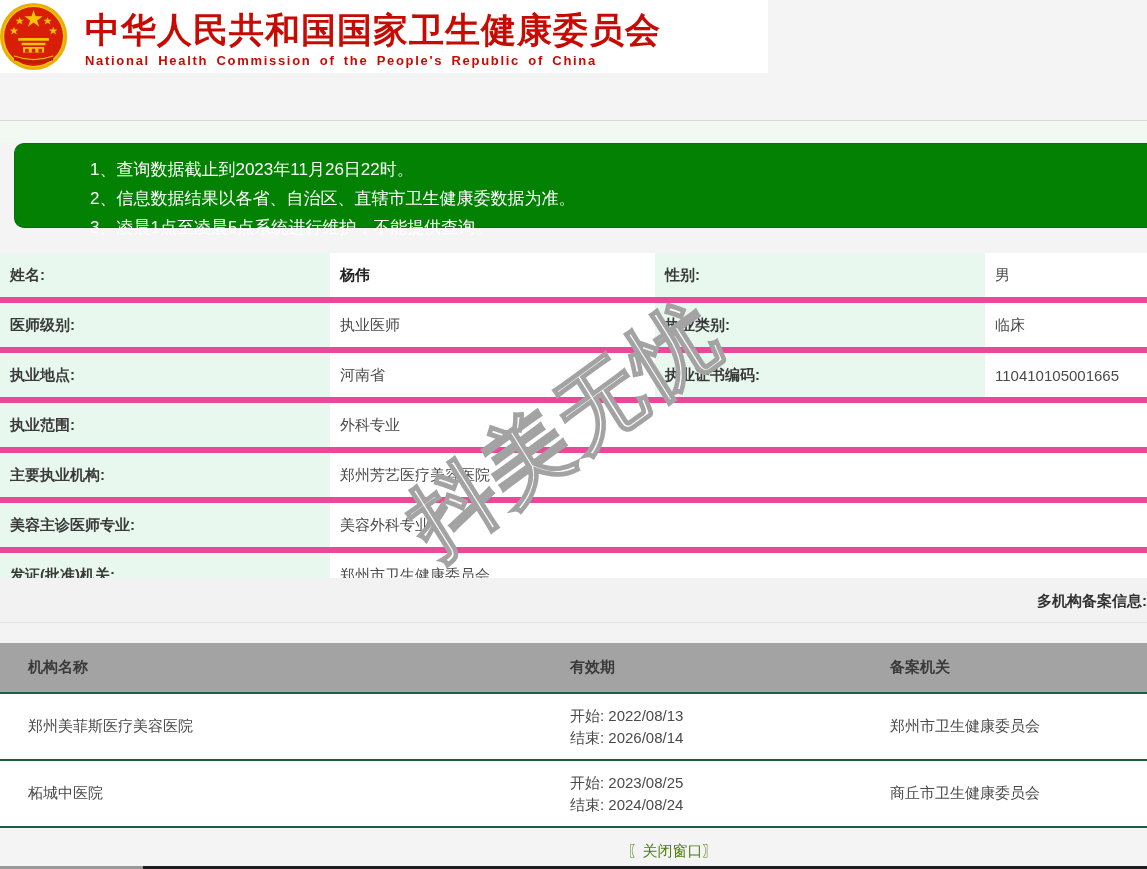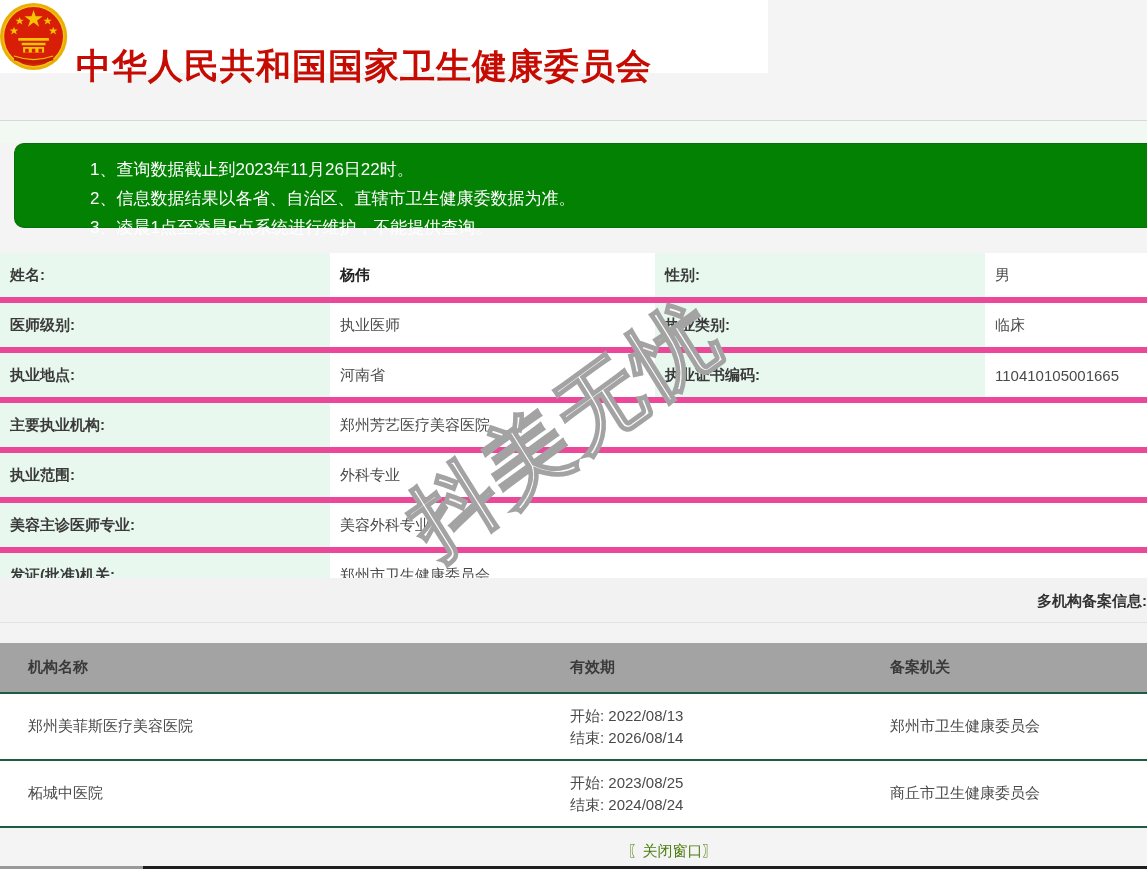--- a/index.html
+++ b/index.html
@@ -8,21 +8,21 @@
     background:#f4f4f4;
     font-family:"Liberation Sans","DejaVu Sans",sans-serif;
     color:#4a4a4a;
   }
   
   .header-bar{
     position:absolute;top:0;left:0;width:768px;height:73px;
     background:#ffffff;display:flex;align-items:flex-start;
   }
   .emblem{position:absolute;left:0;top:1px;width:70px;height:71px;}
-  .header-titles{position:absolute;left:76px;top:11px;white-space:nowrap;margin-top:36px;}
+  .header-titles{position:absolute;left:85px;top:11px;white-space:nowrap;}
   .cn-title{
     font-size:35px;font-weight:bold;color:#c60b02;letter-spacing:1px;line-height:38px;
   }
   .en-title{
     font-size:13px;font-weight:bold;color:#c60b02;letter-spacing:1.7px;word-spacing:3px;
     margin-top:5px;line-height:14px;
   }
   
   .top-divider{position:absolute;top:120px;left:0;width:100%;height:0;border-top:1px solid #d8d8d8;}
   .pre-notice-strip{position:absolute;top:121px;left:0;width:100%;height:22px;background:#f2f8f2;}
@@ -109,20 +109,21 @@
     <rect x="31" y="59" width="34" height="3.5" fill="#f8c301"></rect>
     <rect x="33" y="65" width="30" height="8" fill="#f8c301"></rect>
     <rect x="36" y="67.5" width="5" height="5.5" fill="#d81e06"></rect>
     <rect x="45.5" y="67.5" width="5" height="5.5" fill="#d81e06"></rect>
     <rect x="55" y="67.5" width="5" height="5.5" fill="#d81e06"></rect>
     <path d="M20 78 Q48 88 76 78 L76 84 Q48 93 20 84 Z" fill="#c21a05"></path>
     <path d="M20 78 Q48 88 76 78" fill="none" stroke="#f8c301" stroke-width="1.5"></path>
   </svg>
   <div class="header-titles">
     <div class="cn-title">中华人民共和国国家卫生健康委员会</div>
+    <div class="en-title">National Health Commission of the People's Republic of China</div>
   </div>
 </div>
 
 <div class="top-divider"></div>
 <div class="pre-notice-strip"></div>
 
 <div class="notice-box">
   <p>1、查询数据截止到2023年11月26日22时。</p>
   <p>2、信息数据结果以各省、自治区、直辖市卫生健康委数据为准。</p>
   <p>3、凌晨1点至凌晨5点系统进行维护，不能提供查询。</p>
@@ -148,26 +149,26 @@
     <td class="lab">执业类别:</td>
     <td class="val">临床</td>
   </tr>
   <tr>
     <td class="lab">执业地点:</td>
     <td class="val">河南省</td>
     <td class="lab">执业证书编码:</td>
     <td class="val">110410105001665</td>
   </tr>
   <tr>
+    <td class="lab">执业范围:</td>
+    <td class="val" colspan="3">外科专业</td>
+  </tr>
+  <tr>
     <td class="lab">主要执业机构:</td>
     <td class="val" colspan="3">郑州芳艺医疗美容医院</td>
-  </tr>
-  <tr>
-    <td class="lab">执业范围:</td>
-    <td class="val" colspan="3">外科专业</td>
   </tr>
   <tr>
     <td class="lab">美容主诊医师专业:</td>
     <td class="val" colspan="3">美容外科专业</td>
   </tr>
   <tr>
     <td class="lab">发证(批准)机关:</td>
     <td class="val" colspan="3">郑州市卫生健康委员会</td>
   </tr>
 </tbody>

